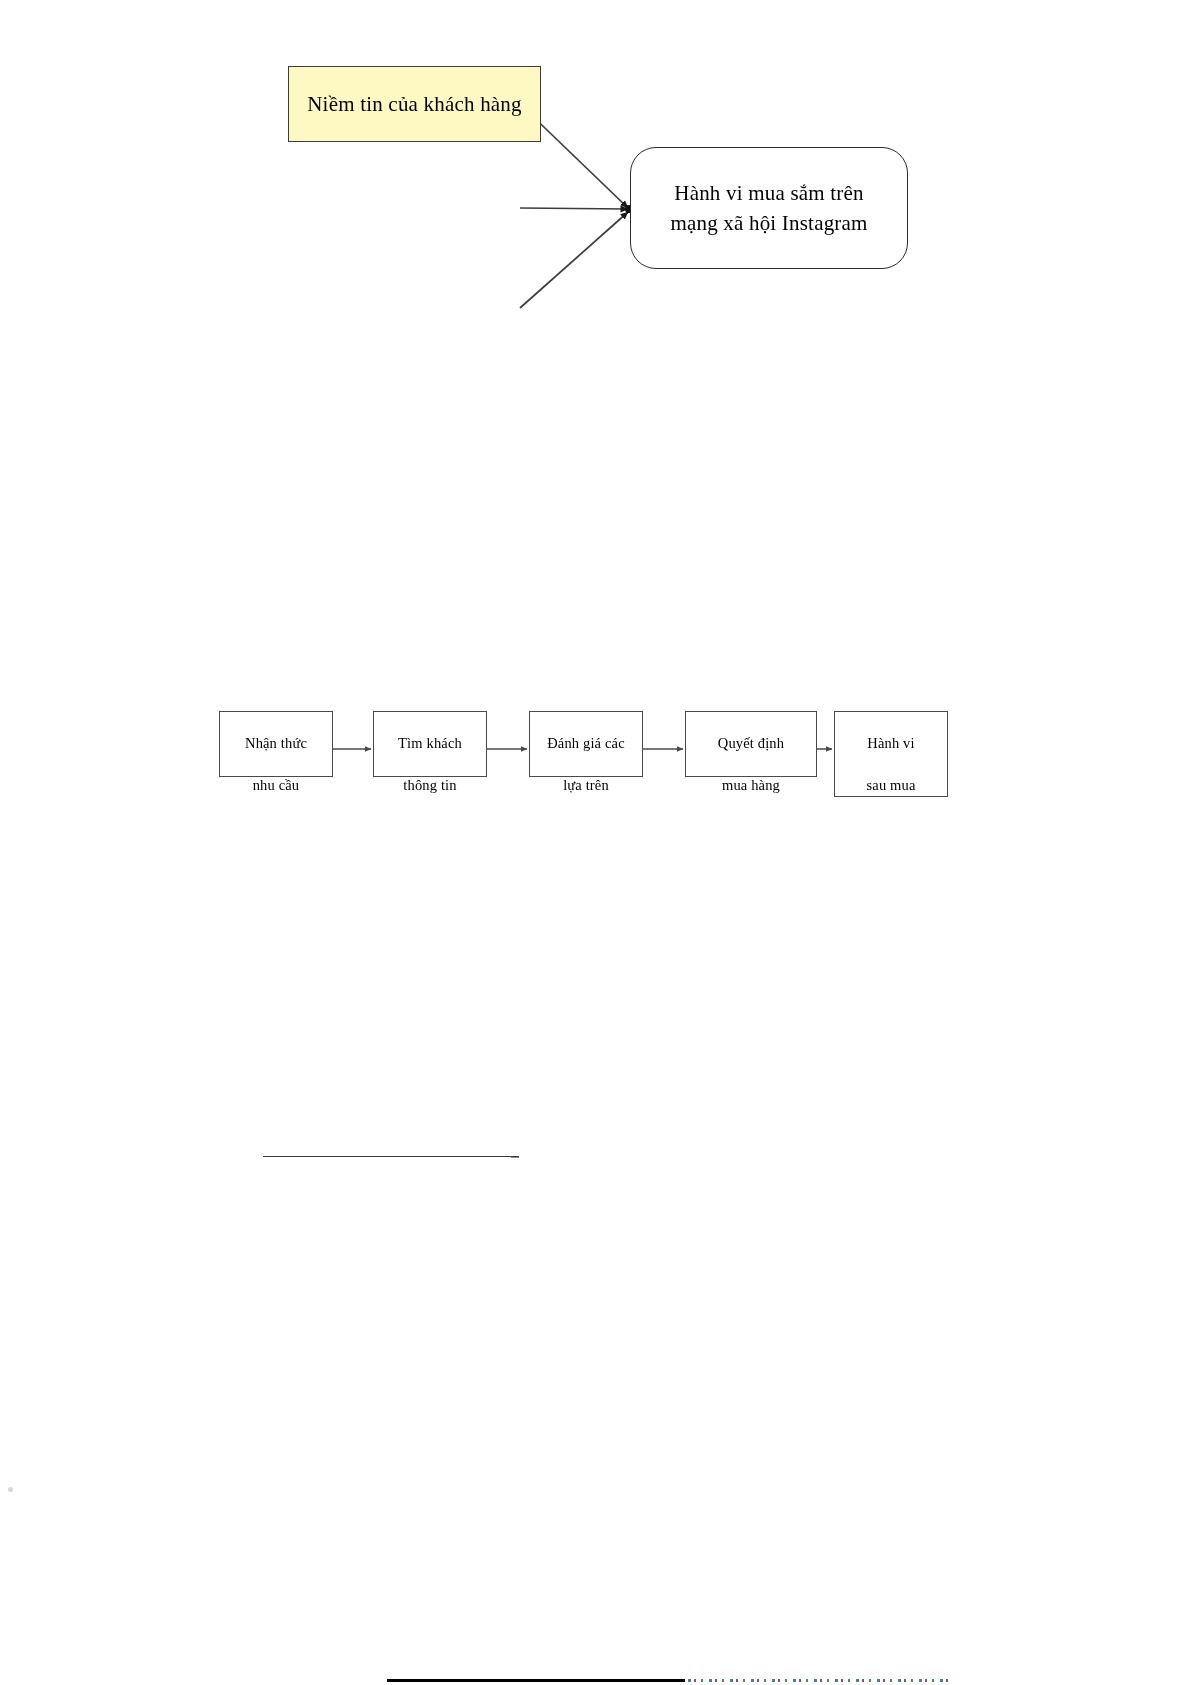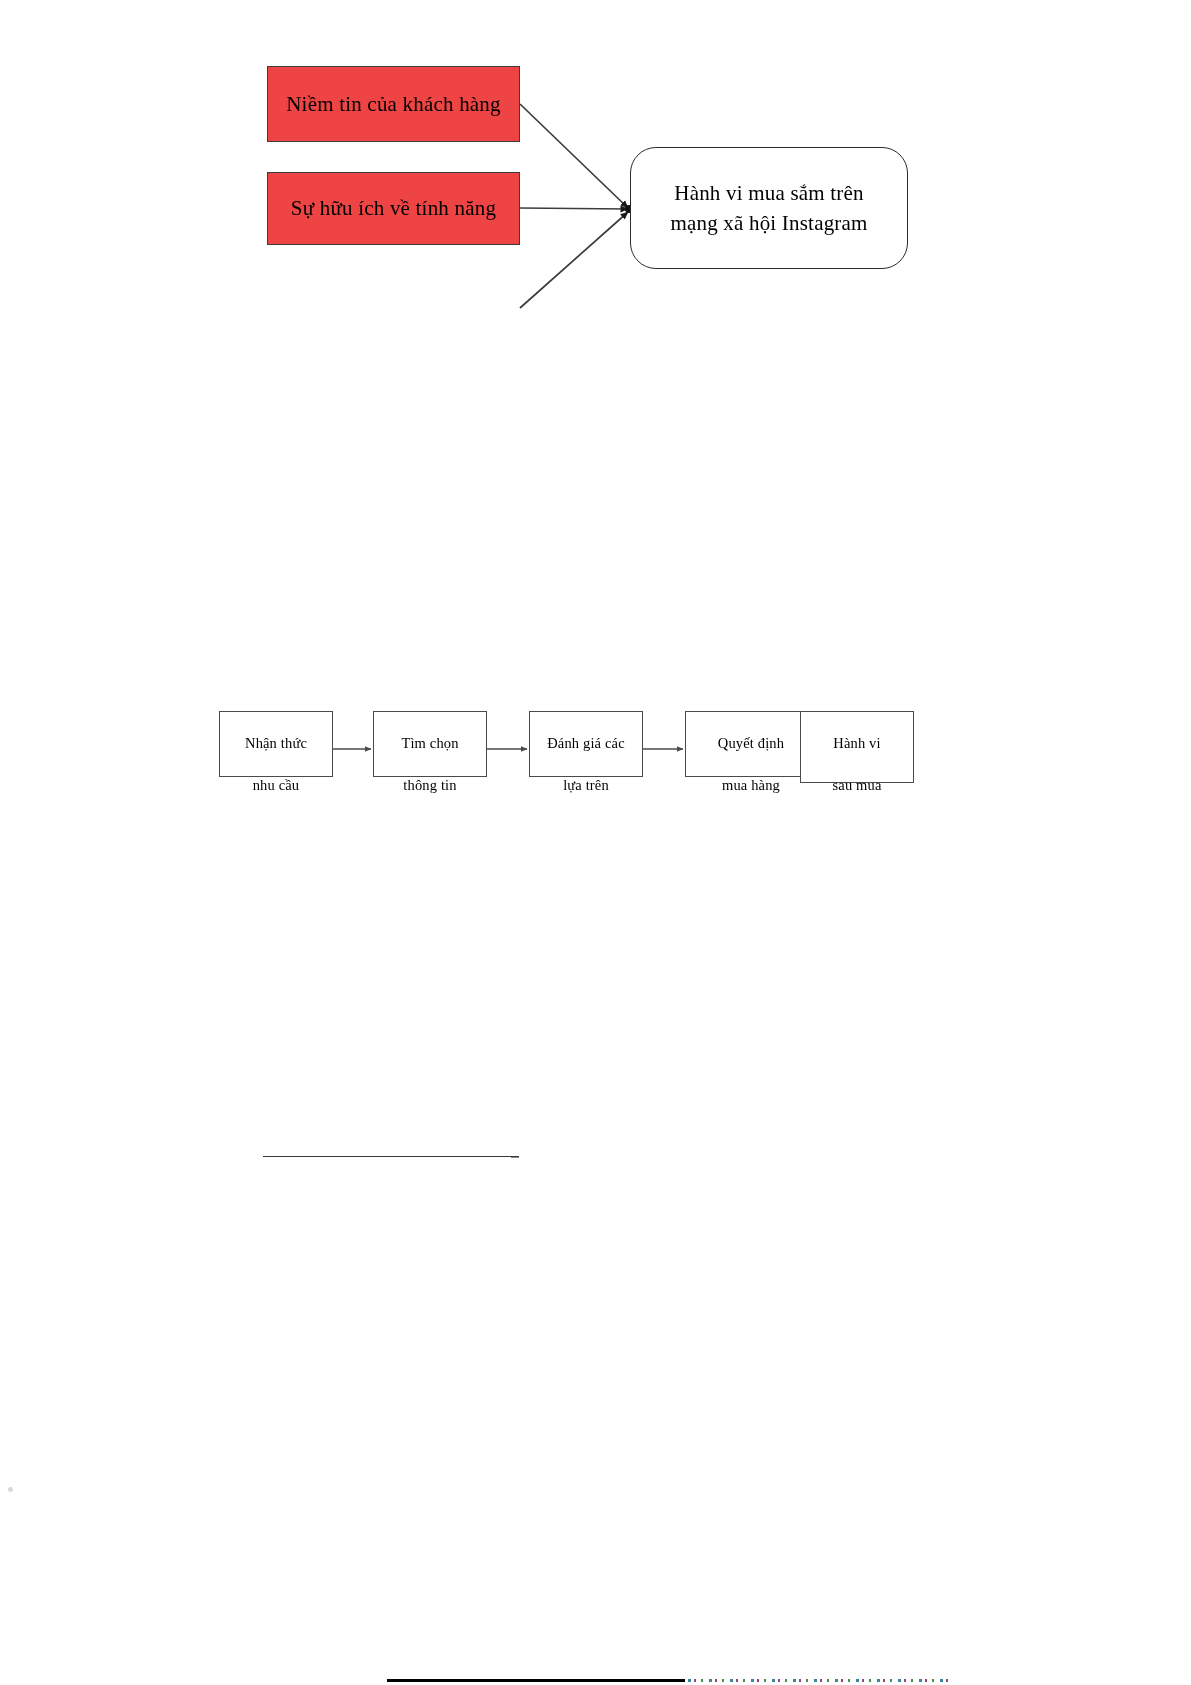--- a/index.html
+++ b/index.html
@@ -36,25 +36,26 @@
     top: 0;
     width: 1191px;
     height: 400px;
     overflow: visible;
   }
 
   .fac-box {
     position: absolute;
     box-sizing: border-box;
     border: 1.6px solid #3c3c3c;
-    background: #ef4444;
+    background: #fef9c3;
     display: flex;
     align-items: center;
     justify-content: center;
     text-align: center;
+    margin-left: 21px;
   }
   .fac-box .lbl {
     font-size: 21px;
     line-height: 1.25;
     letter-spacing: .2px;
     white-space: nowrap;
   }
 
   #factor-box-0 { left: 267px; top: 66px;  width: 253px; height: 76px; }
   #factor-box-1 { left: 267px; top: 172px; width: 253px; height: 73px; }
@@ -109,21 +110,21 @@
   .step-box .lbl {
     font-size: 14.5px;
     line-height: 1.45;
     letter-spacing: .15px;
     white-space: pre-line;
   }
   #step-box-0 { left: 219px; top: 71px;  width: 114px; height: 66px; }
   #step-box-1 { left: 373px; top: 71px;  width: 114px; height: 66px; }
   #step-box-2 { left: 529px; top: 71px;  width: 114px; height: 66px; }
   #step-box-3 { left: 685px; top: 71px;  width: 132px; height: 66px; }
-  #step-box-4 { left: 800px; top: 71px;  width: 114px; height: 72px; }
+  #step-box-4 { left: 834px; top: 71px;  width: 114px; height: 86px; }
 
   
   #footnote-rule {
     position: absolute;
     left: 263px;
     top: 1156px;
     width: 256px;
     height: 0;
     border-top: 1.2px solid #3a3a3a;
   }
@@ -192,23 +193,20 @@
 
       <path d="M520,308 L628,212" stroke="#3c3c3c" stroke-width="1.7" fill="none" marker-end="url(#arrowConverge)"></path>
 
       <circle cx="629" cy="209" r="4" fill="#111111"></circle>
     </svg>
 
     <div class="fac-box" id="factor-box-0">
       <span class="lbl">Niềm tin của khách hàng</span>
     </div>
 
-    <div class="fac-box" id="factor-box-1">
-      <span class="lbl">Sự hữu ích về tính năng</span>
-    </div>
 
 
     <div id="outcome-box">
       <span class="lbl">
         <span>Hành vi mua sắm trên</span><br>
         <span>mạng xã hội Instagram</span>
       </span>
     </div>
 
   </div>
@@ -230,21 +228,21 @@
 
     <div class="step-box" id="step-box-0">
       <span class="lbl">
         <span>Nhận thức</span><br>
         <span>nhu cầu</span>
       </span>
     </div>
 
     <div class="step-box" id="step-box-1">
       <span class="lbl">
-        <span>Tìm chọn</span><br>
+        <span>Tìm khách</span><br>
         <span>thông tin</span>
       </span>
     </div>
 
     <div class="step-box" id="step-box-2">
       <span class="lbl">
         <span>Đánh giá các</span><br>
         <span>lựa trên</span>
       </span>
     </div>

